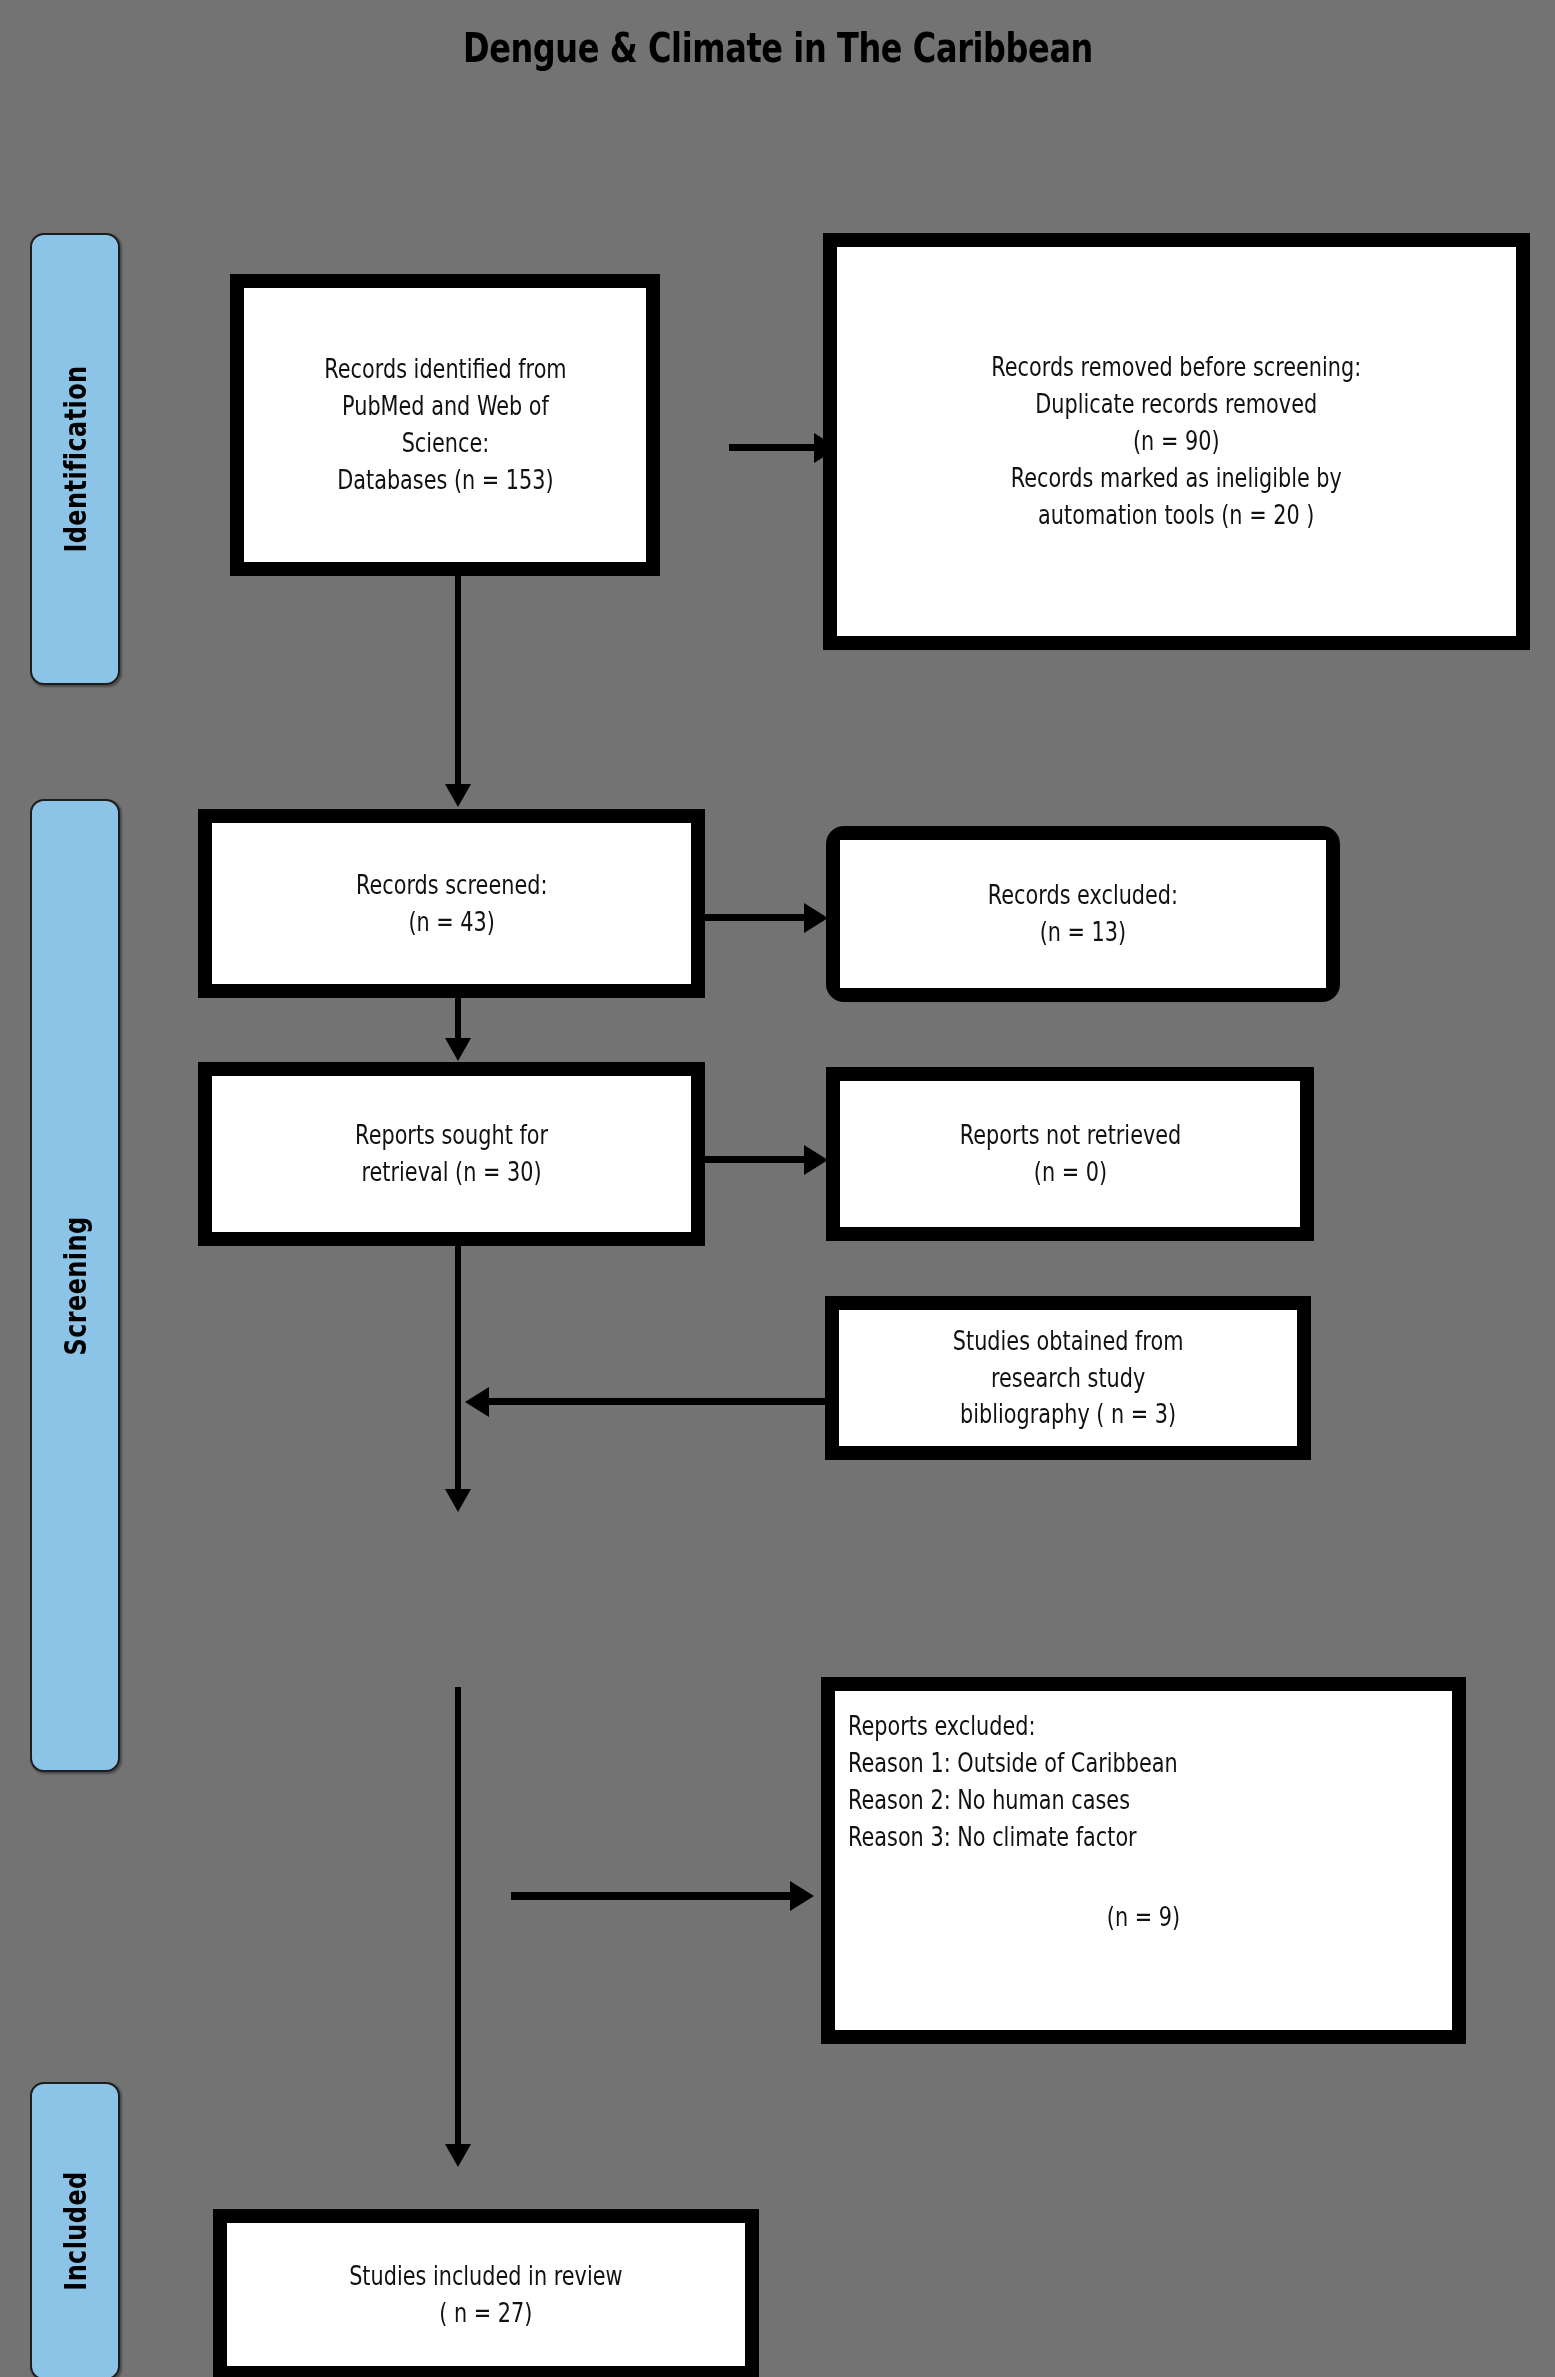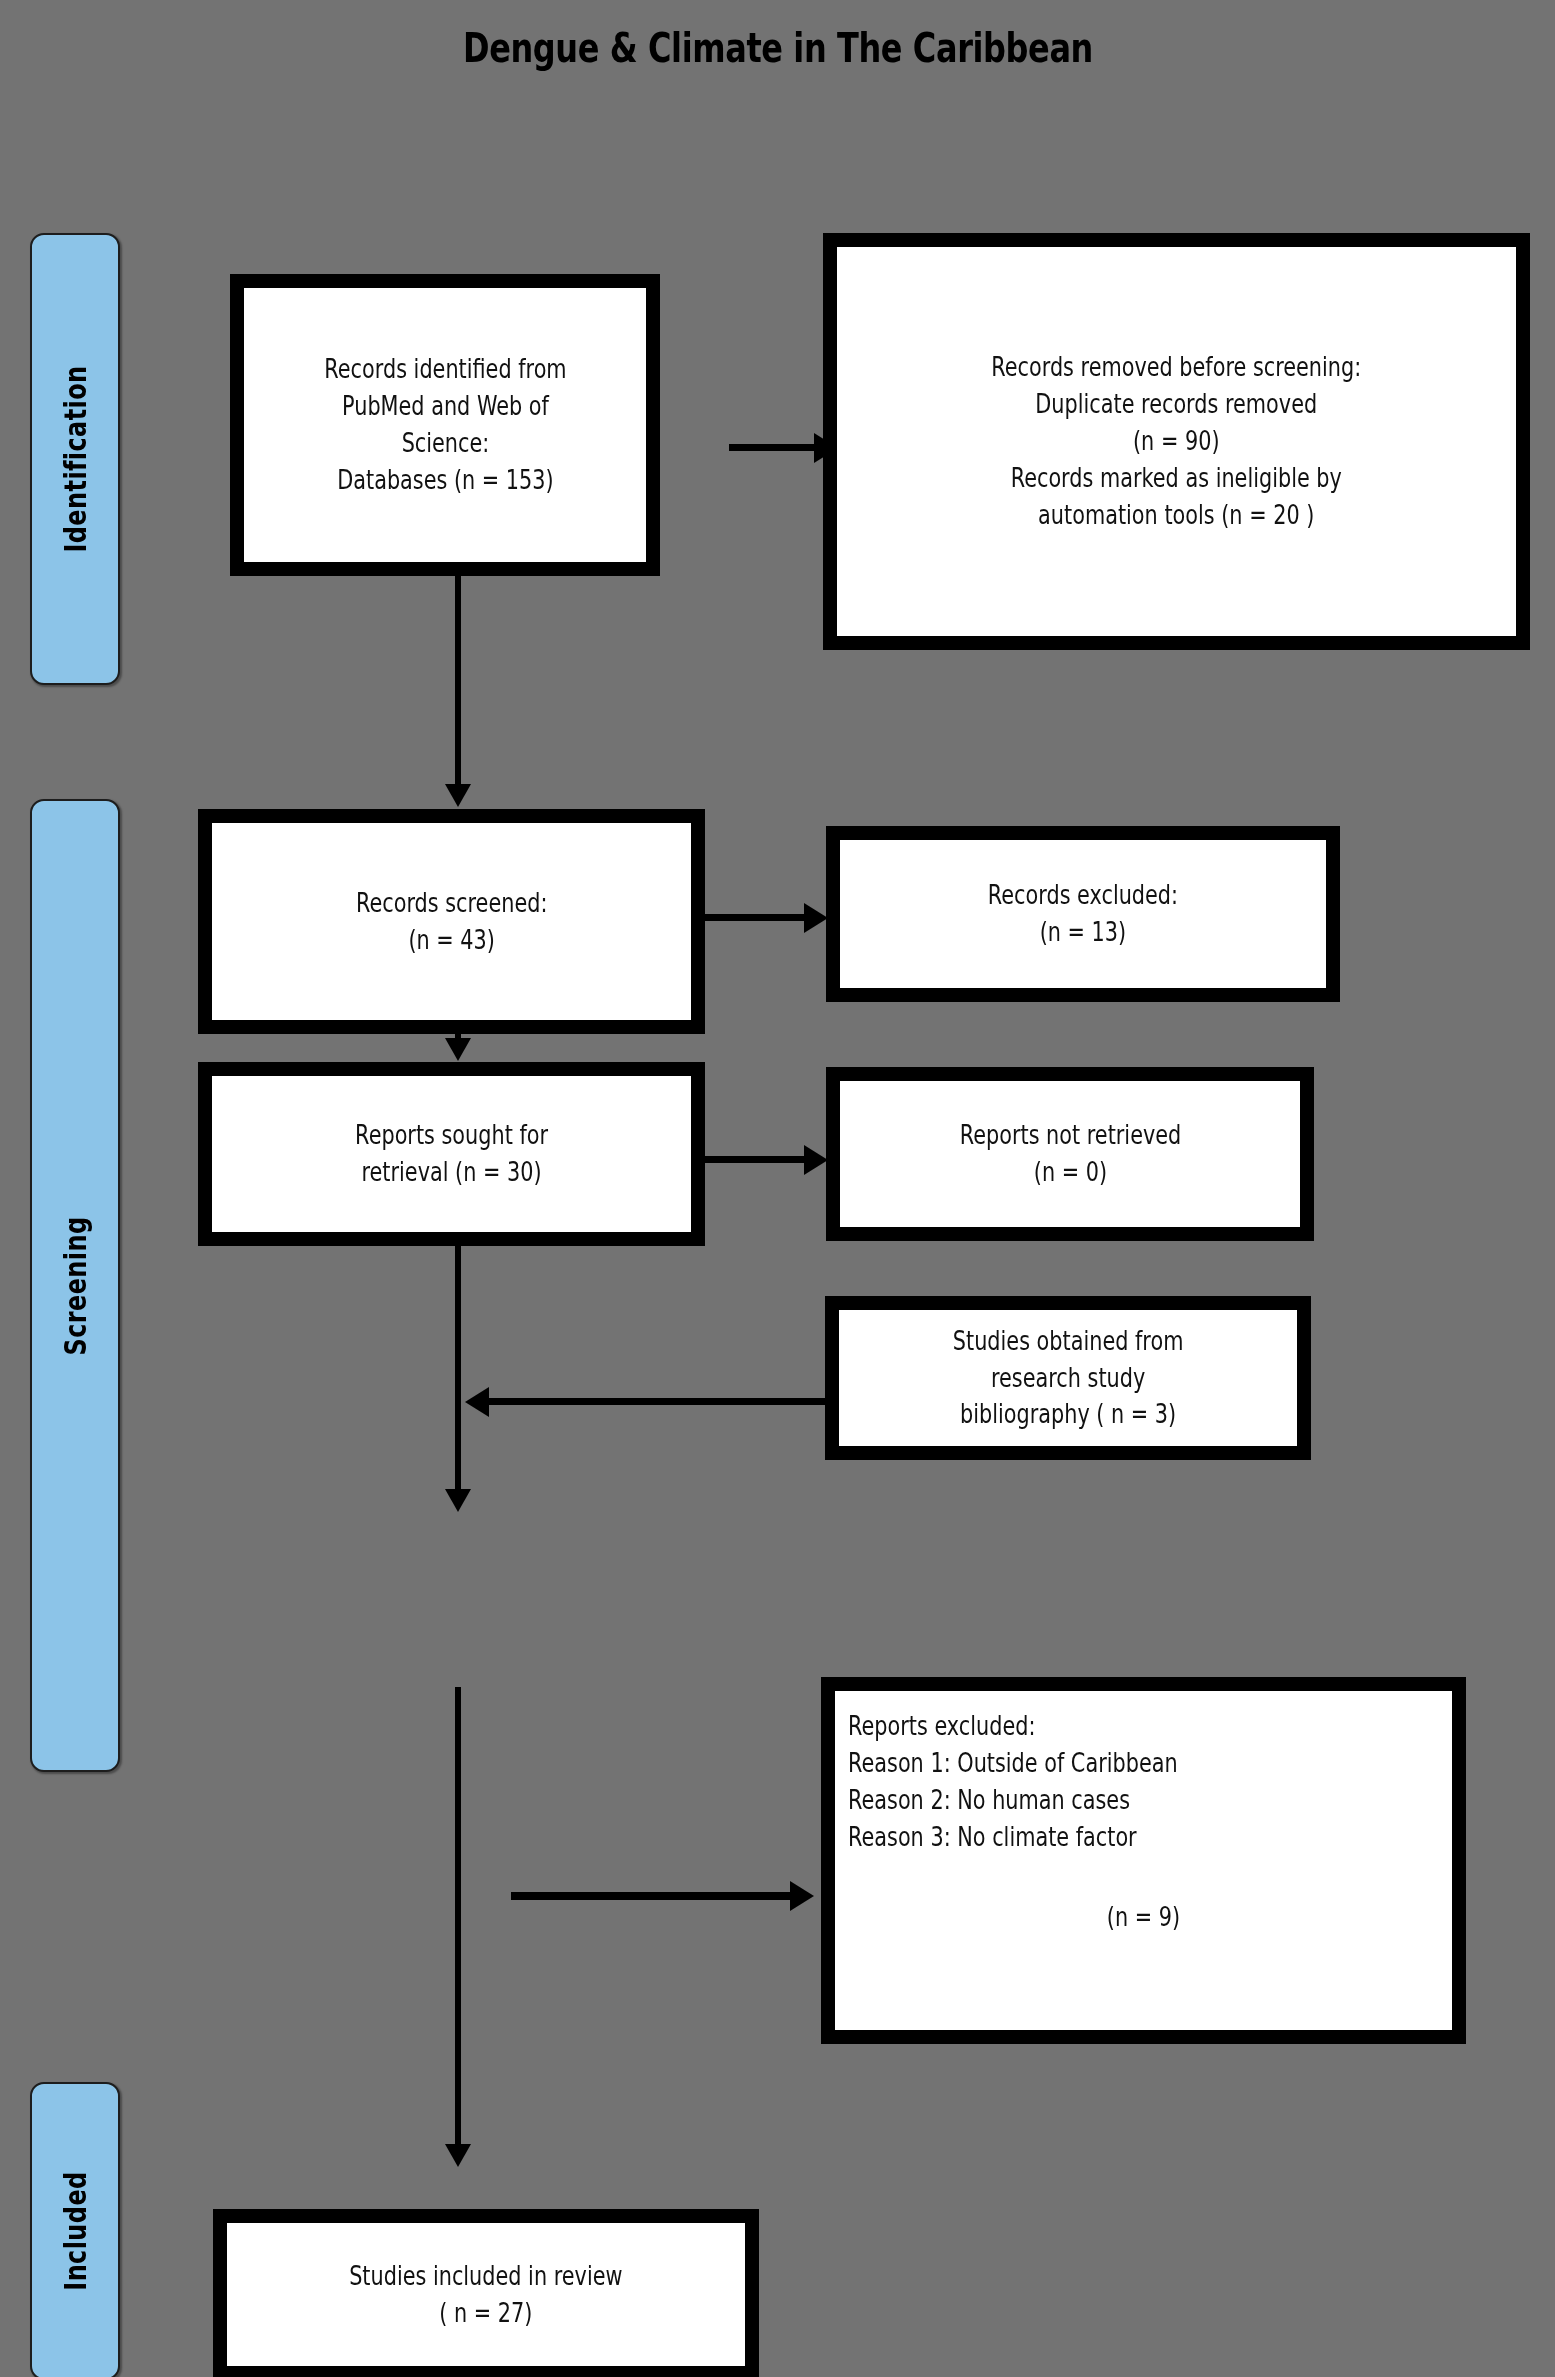--- a/index.html
+++ b/index.html
@@ -190,28 +190,28 @@
   <div class="fbox" style="left:823px; top:233px; width:707px; height:417px;">
     <div class="inner">
       <div class="btext">Records removed before screening:
 Duplicate records removed
 (n = 90)
 Records marked as ineligible by
 automation tools (n = 20 )</div>
     </div>
   </div>
 
-  <div class="fbox" style="left:198px; top:809px; width:507px; height:225px;">
+  <div class="fbox" style="left:198px; top:809px; width:507px; height:189px;">
     <div class="inner">
       <div class="btext">Records screened:
 (n = 43)</div>
     </div>
   </div>
 
-  <div class="fbox" style="left:826px; top:826px; width:514px; height:176px;">
+  <div class="fbox" style="left:826px; top:826px; width:514px; height:176px;border-radius:18px;">
     <div class="inner">
       <div class="btext">Records excluded:
 (n = 13)</div>
     </div>
   </div>
 
   <div class="fbox" style="left:198px; top:1062px; width:507px; height:184px;">
     <div class="inner">
       <div class="btext">Reports sought for
 retrieval (n = 30)</div>

